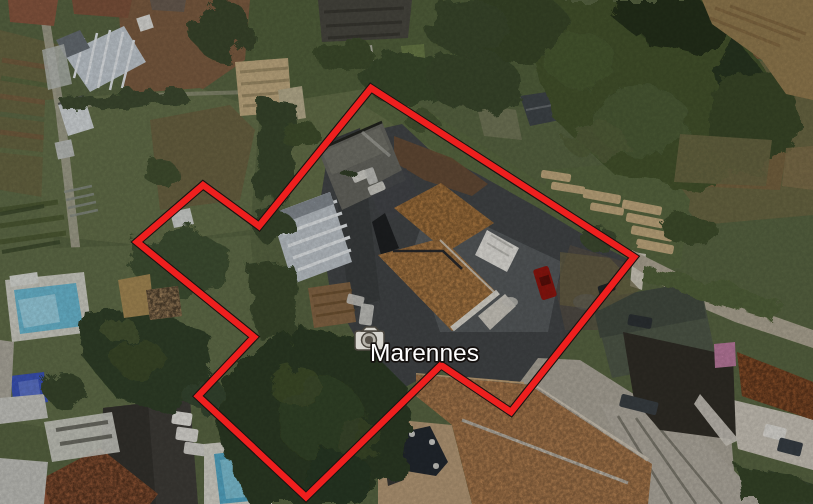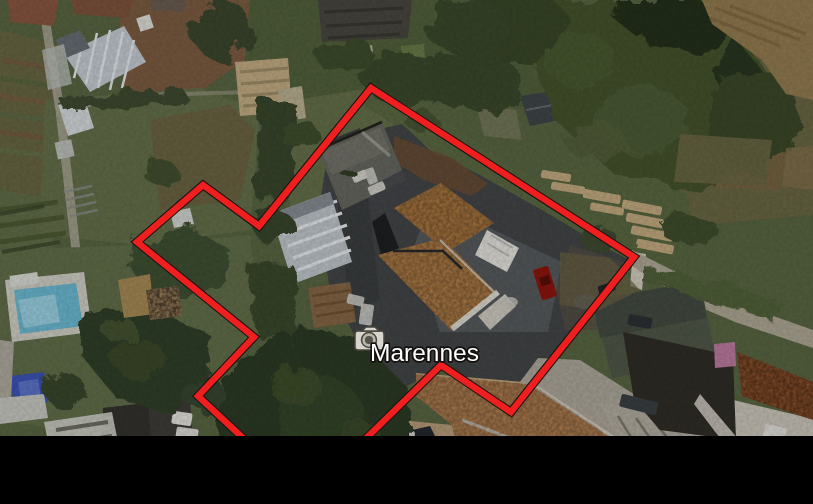--- a/index.html
+++ b/index.html
@@ -1,16 +1,16 @@
 <!DOCTYPE html>
 <html><head>
 <meta charset="utf-8">
 <style>
 html,body{margin:0;padding:0;background:#000;}
-#stage{position:relative;width:813px;height:436px;overflow:hidden;font-family:"Liberation Sans",sans-serif;}
+#stage{position:relative;width:813px;height:504px;overflow:hidden;font-family:"Liberation Sans",sans-serif;}
 svg{display:block;}
 </style>
 </head>
 <body>
 <div id="stage">
 <svg width="813" height="504" viewBox="0 0 813 504">
 <defs>
 <filter id="rough" x="-20%" y="-20%" width="140%" height="140%">
 <feTurbulence type="fractalNoise" baseFrequency="0.06" numOctaves="3" seed="7" result="n"></feTurbulence>
 <feDisplacementMap in="SourceGraphic" in2="n" scale="16"></feDisplacementMap>

